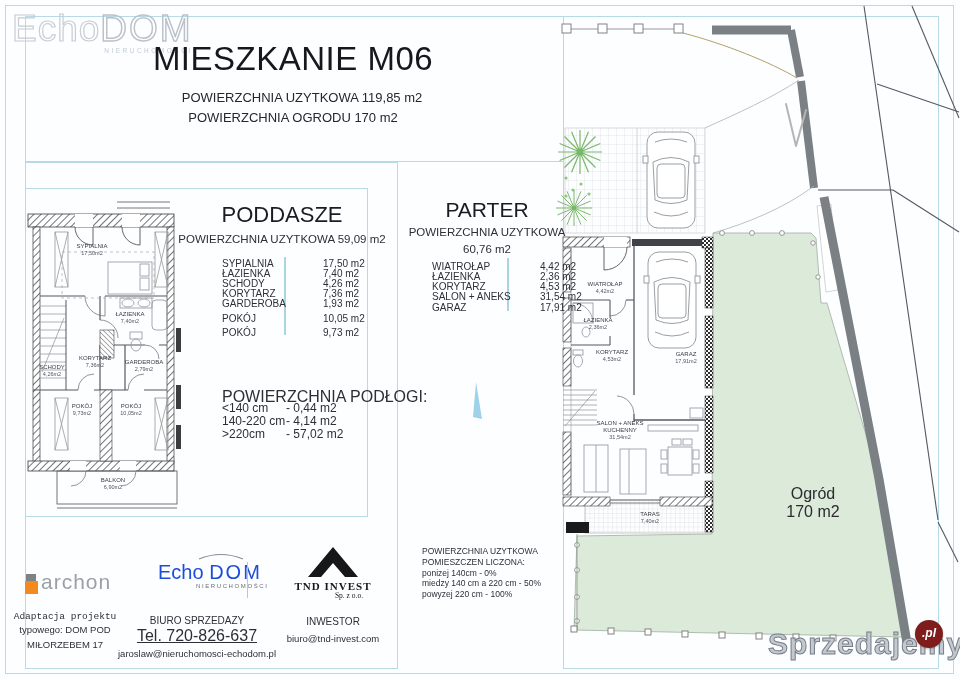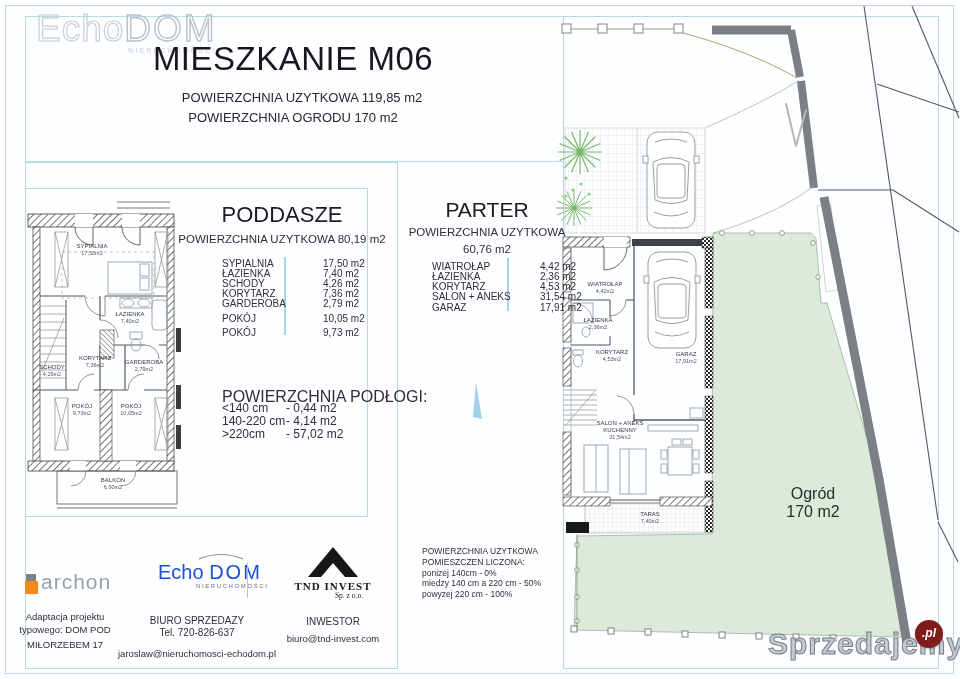--- a/index.html
+++ b/index.html
@@ -3,21 +3,21 @@
 <meta charset="utf-8">
 <style>
   html,body{margin:0;padding:0;background:#fff;}
   .page{position:relative;width:960px;height:679px;background:#fdfeff;overflow:hidden;
         font-family:"Liberation Sans",sans-serif;color:#2e2e36;}
   .frame{position:absolute;border:1px solid #b7dbe4;}
   .lbl{position:absolute;white-space:nowrap;color:#2e2e36;}
   .ctr{text-align:center;transform:translateX(-50%);}
   .drawing{position:absolute;left:0;top:0;width:960px;height:679px;}
   
-  .wm-top{position:absolute;left:12px;top:8px;color:#ccd2d8;margin-left:24px;}
+  .wm-top{position:absolute;left:12px;top:8px;color:#ccd2d8;}
   .wm-echo{font-size:37px;color:transparent;-webkit-text-stroke:1.2px #c7ced5;letter-spacing:1px;}
   .wm-dom{font-size:37px;color:transparent;-webkit-text-stroke:1.4px #b9c1c9;letter-spacing:2px;}
   .wm-sub{font-size:6.5px;letter-spacing:2.5px;color:#c2c9d0;margin-top:-3px;text-align:right;}
   .title{font-size:33px;letter-spacing:.5px;color:#17171c;}
   .subtitle{font-size:13px;color:#26262c;}
   
   .sec-title{font-size:22px;color:#1b1b20;}
   .sec-sub{font-size:11.5px;}
   .prow{position:absolute;display:flex;font-size:10px;}
   .prow .rn{width:73px;}
@@ -30,21 +30,21 @@
   
   .pl6{position:absolute;font-size:6px;line-height:7px;text-align:center;transform:translateX(-50%);color:#3a3a42;}
   .pl6 .ar{font-size:5.5px;color:#55555e;}
   .ogrod{font-size:16px;color:#2b2b31;}
   
   .f-small{font-size:9.5px;}
   .archon-txt{font-size:21px;color:#9aa0a4;letter-spacing:1px;}
   .echodom-logo{font-size:20px;color:#1d4ed8;}
   .echodom-logo .dom{letter-spacing:2px;}
   .nier{font-size:6px;letter-spacing:1.6px;color:#6a6f74;}
-  .tel{font-size:10px;}
+  .tel{font-size:16px;text-decoration:underline;}
   .tnd-name{font-family:"Liberation Serif",serif;font-weight:bold;font-size:11px;letter-spacing:1px;color:#17171a;}
   .tnd-sub{font-family:"Liberation Serif",serif;font-size:7.5px;color:#17171a;}
   
   .wm-bottom{position:absolute;left:768px;top:627px;font-size:30px;font-weight:bold;letter-spacing:1px;
              color:rgba(190,196,204,.92);-webkit-text-stroke:1px #767d87;
              text-shadow:1px 1px 0 rgba(255,255,255,.65);}
   .pl-badge{position:absolute;left:915px;top:620px;width:28px;height:28px;border-radius:50%;
             background:#7f1d1d;box-shadow:0 1px 2px rgba(0,0,0,.25);}
   .pl-badge span{position:absolute;left:0;top:6px;width:28px;text-align:center;color:#fff;
                  font-weight:bold;font-style:italic;font-size:12px;}
@@ -317,41 +317,41 @@
 
   <div class="wm-top">
     <span class="wm-echo">Echo</span><span class="wm-dom">DOM</span>
     <div class="wm-sub">NIERUCHOMOŚCI</div>
   </div>
   <div class="lbl ctr title" style="left:293px;top:40px;">MIESZKANIE M06</div>
   <div class="lbl ctr subtitle" style="left:302px;top:90px;">POWIERZCHNIA UZYTKOWA 119,85 m2</div>
   <div class="lbl ctr subtitle" style="left:293px;top:110px;">POWIERZCHNIA OGRODU 170 m2</div>
 
   <div class="lbl ctr sec-title" style="left:282px;top:202px;">PODDASZE</div>
-  <div class="lbl ctr sec-sub" style="left:282px;top:233px;">POWIERZCHNIA UZYTKOWA 80,19 m2</div>
+  <div class="lbl ctr sec-sub" style="left:282px;top:233px;">POWIERZCHNIA UZYTKOWA 59,09 m2</div>
   <div class="vdiv" style="left:284px;top:257px;height:78px;"></div>
   <div class="prow" style="left:222px;top:258px;">
       <span class="rn">SYPIALNIA</span>
       <span class="rv">17,50 m2</span>
     </div>
   <div class="prow" style="left:222px;top:268px;">
       <span class="rn">ŁAZIENKA</span>
       <span class="rv">7,40 m2</span>
     </div>
   <div class="prow" style="left:222px;top:278px;">
       <span class="rn">SCHODY</span>
       <span class="rv">4,26 m2</span>
     </div>
   <div class="prow" style="left:222px;top:288px;">
       <span class="rn">KORYTARZ</span>
       <span class="rv">7,36 m2</span>
     </div>
   <div class="prow" style="left:222px;top:298px;">
       <span class="rn">GARDEROBA</span>
-      <span class="rv">2,79 m2</span>
+      <span class="rv">1,93 m2</span>
     </div>
   <div class="prow" style="left:222px;top:313px;">
       <span class="rn">POKÓJ</span>
       <span class="rv">10,05 m2</span>
     </div>
   <div class="prow" style="left:222px;top:327px;">
       <span class="rn">POKÓJ</span>
       <span class="rv">9,73 m2</span>
     </div>
   <div class="lbl" style="left:222px;top:388px;font-size:16px;">POWIERZCHNIA PODŁOGI:</div>
@@ -455,21 +455,21 @@
       <div class="ar">31,54m2</div>
     </div>
   <div class="pl6" style="left:650px;top:511px;">
       <div>TARAS</div>
       <div class="ar">7,40m2</div>
     </div>
   <div class="lbl ctr ogrod" style="left:813px;top:485px;">Ogród</div>
   <div class="lbl ctr ogrod" style="left:813px;top:503px;">170 m2</div>
 
   <div class="lbl archon-txt" style="left:41px;top:570px;">archon</div>
-  <div class="lbl ctr f-small" style="left:65px;top:611px;">Adaptacja projektu</div>
+  <div class="lbl ctr f-small" style="left:65px;top:611px;font-family:Liberation Mono, monospace;">Adaptacja projektu</div>
   <div class="lbl ctr f-small" style="left:65px;top:624px;">typowego: DOM POD</div>
   <div class="lbl ctr f-small" style="left:65px;top:639px;">MIŁORZEBEM 17</div>
 
   <div class="lbl echodom-logo" style="left:158px;top:561px;">
     <span>Echo </span><span class="dom">DOM</span>
   </div>
   <div class="lbl nier" style="left:196px;top:583px;">NIERUCHOMOŚCI</div>
   <div class="vline" style="left:247px;top:562px;width:1px;height:36px;"></div>
   <div class="lbl ctr" style="left:197px;top:615px;font-size:10px;">BIURO SPRZEDAZY</div>
   <div class="lbl ctr tel" style="left:197px;top:627px;">Tel. 720-826-637</div>

